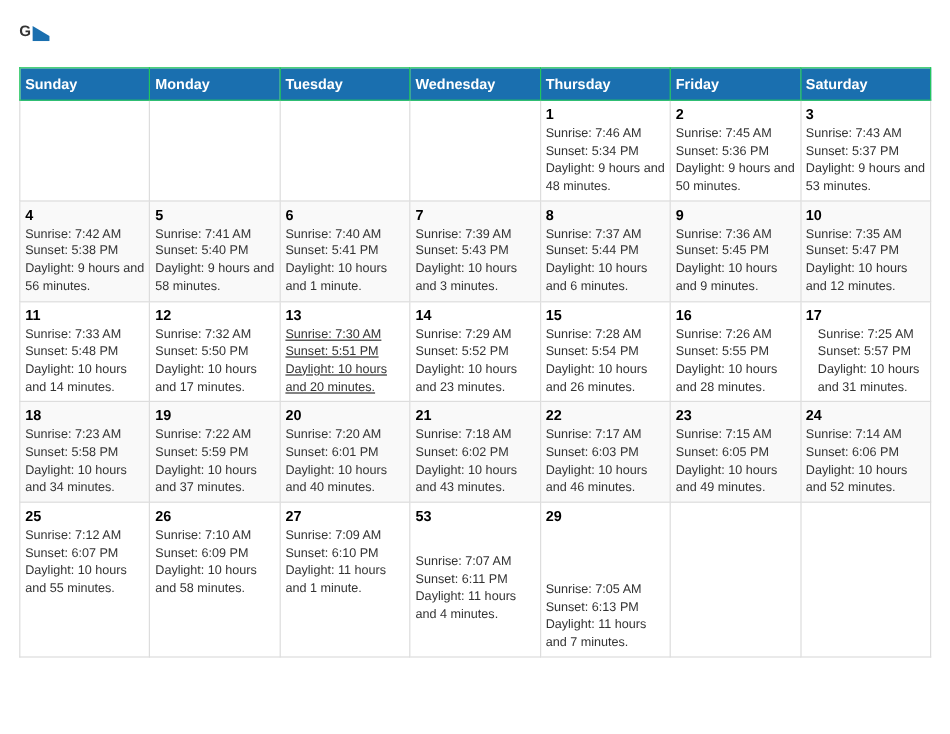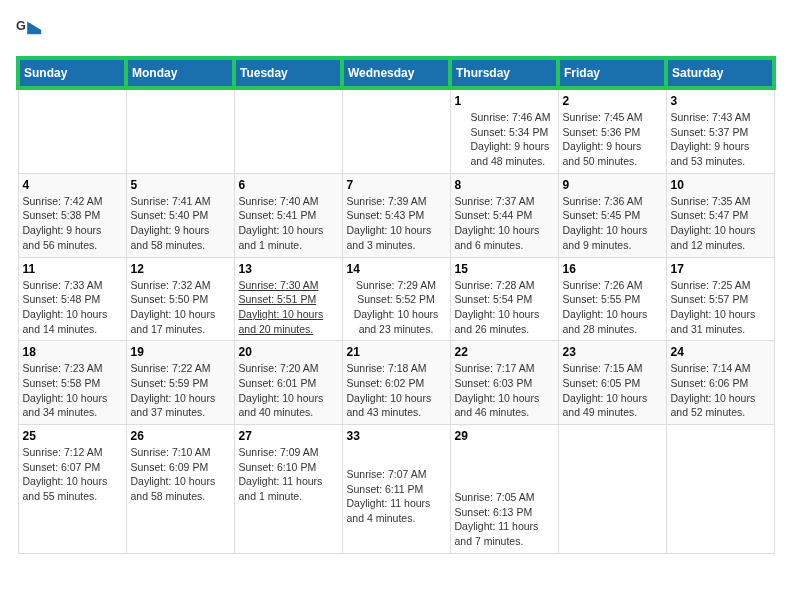--- a/index.html
+++ b/index.html
@@ -48,21 +48,21 @@
       width: 100%;
       border-collapse: collapse;
       font-size: 11px;
     }
     thead tr th {
       background: #1a6faf;
       color: #fff;
       padding: 6px 4px;
       text-align: left;
       font-size: 12px;
-      border: 4px solid #22c55e;
+      border: 1px solid #22c55e;
     }
     tbody tr td {
       border: 1px solid #ddd;
       vertical-align: top;
       padding: 4px 4px;
       width: 14.28%;
       height: 80px;
       background: #fff;
     }
     tbody tr:nth-child(even) td {
@@ -117,21 +117,21 @@
       </tr>
   </thead>
   <tbody id="calendar-body">
   <tr>
         <td class="empty"></td>
         <td class="empty"></td>
         <td class="empty"></td>
         <td class="empty"></td>
         <td>
           <span class="day-num">1</span>
-          <div class="day-info" style="white-space: pre-line; margin-left: 16px;">Sunrise: 7:46 AM
+          <div class="day-info" style="white-space: pre-line;">Sunrise: 7:46 AM
 Sunset: 5:34 PM
 Daylight: 9 hours and 48 minutes.</div>
         </td>
         <td>
           <span class="day-num">2</span>
           <div class="day-info" style="white-space: pre-line;">Sunrise: 7:45 AM
 Sunset: 5:36 PM
 Daylight: 9 hours and 50 minutes.</div>
         </td>
         <td>
@@ -199,39 +199,39 @@
 Daylight: 10 hours and 17 minutes.</div>
         </td>
         <td>
           <span class="day-num">13</span>
           <div class="day-info" style="white-space: pre-line; text-decoration: underline;">Sunrise: 7:30 AM
 Sunset: 5:51 PM
 Daylight: 10 hours and 20 minutes.</div>
         </td>
         <td>
           <span class="day-num">14</span>
-          <div class="day-info" style="white-space: pre-line; text-align: center;">Sunrise: 7:29 AM
+          <div class="day-info" style="white-space: pre-line;">Sunrise: 7:29 AM
 Sunset: 5:52 PM
 Daylight: 10 hours and 23 minutes.</div>
         </td>
         <td>
           <span class="day-num">15</span>
           <div class="day-info" style="white-space: pre-line;">Sunrise: 7:28 AM
 Sunset: 5:54 PM
 Daylight: 10 hours and 26 minutes.</div>
         </td>
         <td>
           <span class="day-num">16</span>
           <div class="day-info" style="white-space: pre-line;">Sunrise: 7:26 AM
 Sunset: 5:55 PM
 Daylight: 10 hours and 28 minutes.</div>
         </td>
         <td>
           <span class="day-num">17</span>
-          <div class="day-info" style="white-space: pre-line;">Sunrise: 7:25 AM
+          <div class="day-info" style="white-space: pre-line; margin-left: 10px;">Sunrise: 7:25 AM
 Sunset: 5:57 PM
 Daylight: 10 hours and 31 minutes.</div>
         </td>
       </tr>
       <tr>
         <td>
           <span class="day-num">18</span>
           <div class="day-info" style="white-space: pre-line;">Sunrise: 7:23 AM
 Sunset: 5:58 PM
 Daylight: 10 hours and 34 minutes.</div>
@@ -286,21 +286,21 @@
 Sunset: 6:09 PM
 Daylight: 10 hours and 58 minutes.</div>
         </td>
         <td>
           <span class="day-num">27</span>
           <div class="day-info" style="white-space: pre-line;">Sunrise: 7:09 AM
 Sunset: 6:10 PM
 Daylight: 11 hours and 1 minute.</div>
         </td>
         <td>
-          <span class="day-num">33</span>
+          <span class="day-num">53</span>
           <div class="day-info" style="white-space: pre-line; margin-top: 24px;">Sunrise: 7:07 AM
 Sunset: 6:11 PM
 Daylight: 11 hours and 4 minutes.</div>
         </td>
         <td>
           <span class="day-num">29</span>
           <div class="day-info" style="white-space: pre-line; margin-top: 47px;">Sunrise: 7:05 AM
 Sunset: 6:13 PM
 Daylight: 11 hours and 7 minutes.</div>
         </td>

